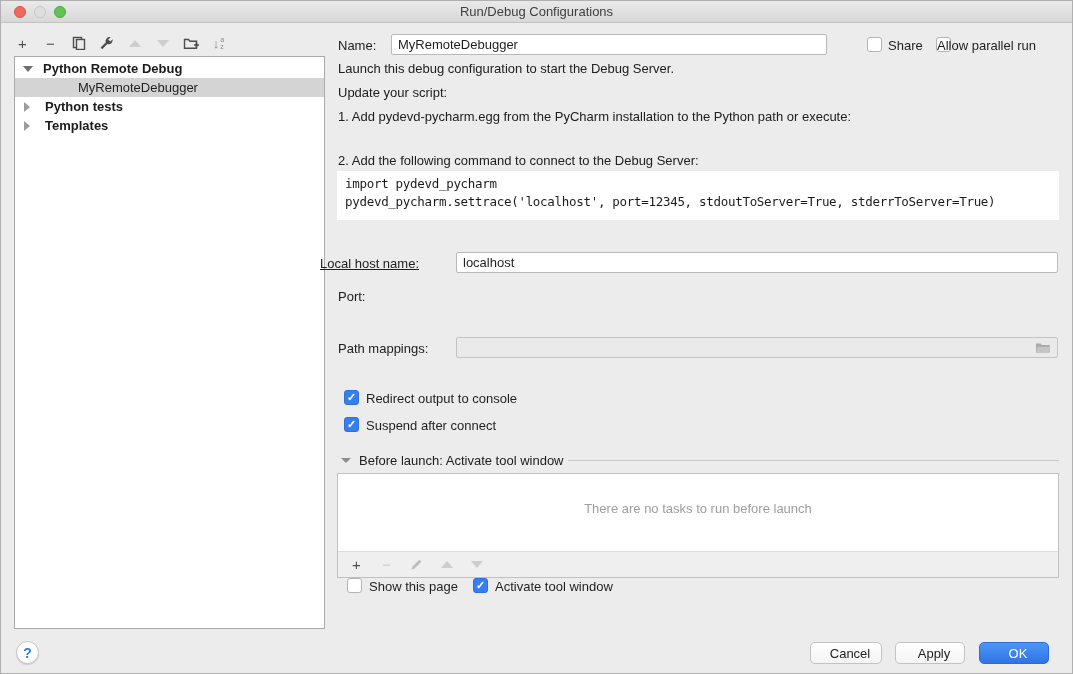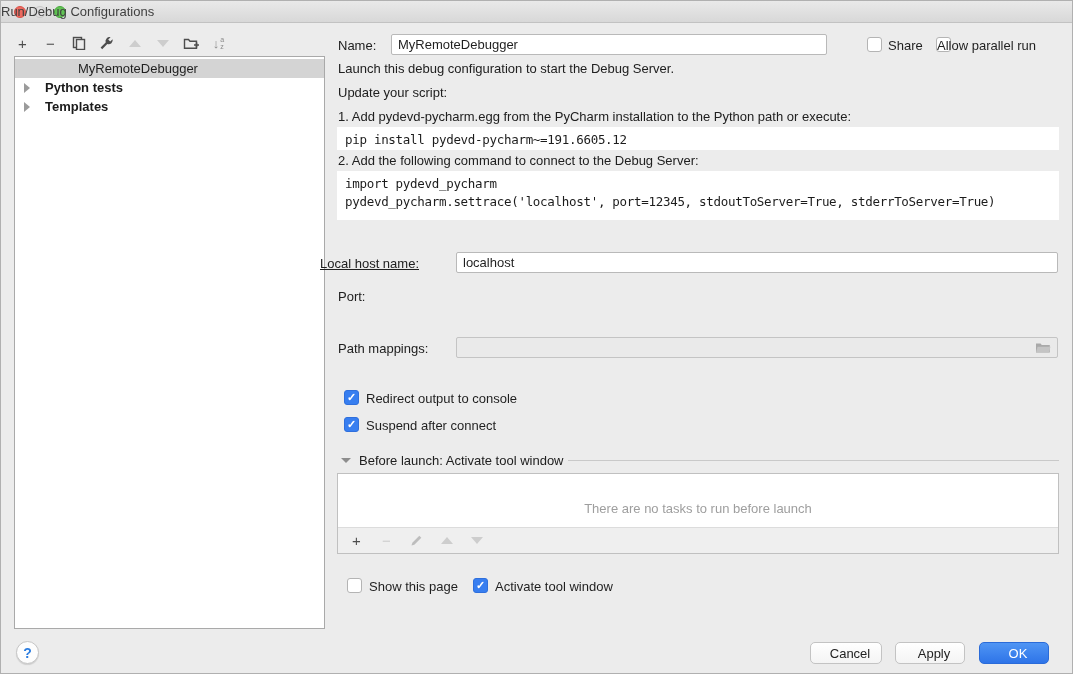--- a/index.html
+++ b/index.html
@@ -7,21 +7,21 @@
   body { font-family:"Liberation Sans", sans-serif; font-size:13px; color:#1f1f1f; }
   .window { position:relative; width:1073px; height:674px; background:#ececec; overflow:hidden; border:1px solid #b0b0b0; }
 
   
   .titlebar { position:absolute; top:0; left:0; right:0; height:22px;
     background:linear-gradient(#e9e9e9,#d8d8d8); border-bottom:1px solid #c2c2c2; }
   .traffic { position:absolute; top:5px; width:12px; height:12px; border-radius:50%; }
   .tl-close { left:13px; background:#ee6a5f; border:1px solid #d95249; }
   .tl-min   { left:33px; background:#dfdedf; border:1px solid #c8c8c8; }
   .tl-zoom  { left:53px; background:#61c354; border:1px solid #4aa73e; }
-  .title-text { position:absolute; top:3px; left:0; right:0; color:#3f3f3f; font-size:13px; }
+  .title-text { position:absolute; top:3px; left:0; right:0; text-align:center; color:#3f3f3f; font-size:13px; }
 
   
   .side-toolbar { position:absolute; top:30px; left:13px; height:24px; display:flex; align-items:center; gap:11px; }
   .tbtn { width:17px; height:17px; display:flex; align-items:center; justify-content:center; color:#4d4d4d; font-size:15px; }
   .tbtn.disabled { color:#cdcdcd; }
   .tri-up   { width:0; height:0; border-left:6px solid transparent; border-right:6px solid transparent; border-bottom:7px solid #cdcdcd; }
   .tri-down { width:0; height:0; border-left:6px solid transparent; border-right:6px solid transparent; border-top:7px solid #cdcdcd; }
   .sort-icon { display:flex; align-items:center; color:#8a8a8a; }
   .sort-icon .arrow { font-size:13px; }
   .sort-icon .letters { display:flex; flex-direction:column; font-size:7px; line-height:7px; margin-left:1px; }
@@ -59,21 +59,21 @@
   .cb { position:absolute; width:15px; height:15px; border-radius:3px; background:#fff;
     border:1px solid #b4b4b4; }
   .cb.checked { background:#377ef0; border-color:#2f6fdc; color:#fff; font-size:11px; font-weight:bold;
     display:flex; align-items:center; justify-content:center; }
   .cb-label { position:absolute; white-space:nowrap; }
 
   
   .bl-tri { position:absolute; width:0; height:0; border-left:5px solid transparent;
     border-right:5px solid transparent; border-top:5px solid #8d8d8d; }
   .bl-line { position:absolute; height:1px; background:#c9c9c9; }
-  .tasks-box { position:absolute; left:336px; top:472px; width:722px; height:81px;
+  .tasks-box { position:absolute; left:336px; top:472px; width:722px; height:105px;
     border:1px solid #c0c0c0; background:#fff; }
   .tasks-empty { position:absolute; top:0; left:0; right:0; height:68px; display:flex;
     align-items:center; justify-content:center; color:#9e9e9e; }
   .tasks-toolbar { position:absolute; left:0; right:0; bottom:0; height:26px; background:#efefef;
     border-top:1px solid #dcdcdc; display:flex; align-items:center; gap:13px; padding-left:10px; }
 
   
   .help-btn { position:absolute; left:15px; top:640px; width:23px; height:23px; border-radius:50%;
     background:#fdfdfd; border:1px solid #c6c6c6; box-shadow:0 1px 1px rgba(0,0,0,.12);
     color:#2a7ce0; font-size:14px; font-weight:bold; display:flex; align-items:center; justify-content:center; }
@@ -137,20 +137,30 @@
           <span class="arrow">↓</span>
           <span class="letters">
             <span>a</span>
             <span>z</span>
           </span>
         </span>
     </div>
   </div>
 
   <div class="tree-box">
+    <div class="tree-row">
+      <span class="twist twist-open"></span>
+      <span class="tree-ico ind1" style="padding-left:24px">
+        <svg width="15" height="12" viewBox="0 0 15 12">
+            <rect x="1" y="1.5" width="12.5" height="9" rx="1.5" fill="#eaf5fb" stroke="#64a9cd" stroke-width="1.3"></rect>
+            <path d="M3.5 6 h6 M7.5 3.5 L10.3 6 L7.5 8.5" fill="none" stroke="#3c7dc0" stroke-width="1.4"></path>
+          </svg>
+      </span>
+      <span class="tree-label bold">Python Remote Debug</span>
+    </div>
     <div class="tree-row selected">
       <span class="tree-ico ind2" style="padding-left:59px">
         <svg width="15" height="12" viewBox="0 0 15 12">
             <rect x="1" y="1.5" width="12.5" height="9" rx="1.5" fill="#eaf5fb" stroke="#64a9cd" stroke-width="1.3"></rect>
             <path d="M3.5 6 h6 M7.5 3.5 L10.3 6 L7.5 8.5" fill="none" stroke="#3c7dc0" stroke-width="1.4"></path>
           </svg>
       </span>
       <span class="tree-label">MyRemoteDebugger</span>
     </div>
     <div class="tree-row">
@@ -181,21 +191,20 @@
   <input class="txt" style="left: 390px; top: 33px; width: 436px;" value="MyRemoteDebugger">
   <div class="cb" style="left:866px; top:36px;"></div>
   <div class="cb-label" style="left:887px; top:37px;">Share</div>
   <div class="cb" style="left:935px; top:36px;"></div>
   <div class="cb-label" style="left:936px; top:37px;">Allow parallel run</div>
 
   <div class="txtline" style="left:337px; top:60px;">Launch this debug configuration to start the Debug Server.</div>
   <div class="txtline" style="left:337px; top:84px;">Update your script:</div>
   <div class="txtline" style="left:337px; top:108px;">1. Add pydevd-pycharm.egg from the PyCharm installation to the Python path or execute:</div>
 
-  <div class="code-block" style="top:126px; height:23px;"><span>pip install pydevd-pycharm~=191.6605.12</span></div>
 
   <div class="txtline" style="left:337px; top:152px;">2. Add the following command to connect to the Debug Server:</div>
 
   <div class="code-block" style="top:170px; height:49px;"><span>import pydevd_pycharm</span>
 <span>pydevd_pycharm.settrace('localhost', port=12345, stdoutToServer=True, stderrToServer=True)</span></div>
 
   <div class="lbl" style="left:319px; top:255px;text-decoration:underline;">Local host name:</div>
   <input class="txt" style="left: 455px; top: 251px; width: 602px;" value="localhost">
 
   <div class="lbl" style="left:337px; top:288px;">Port:</div>

